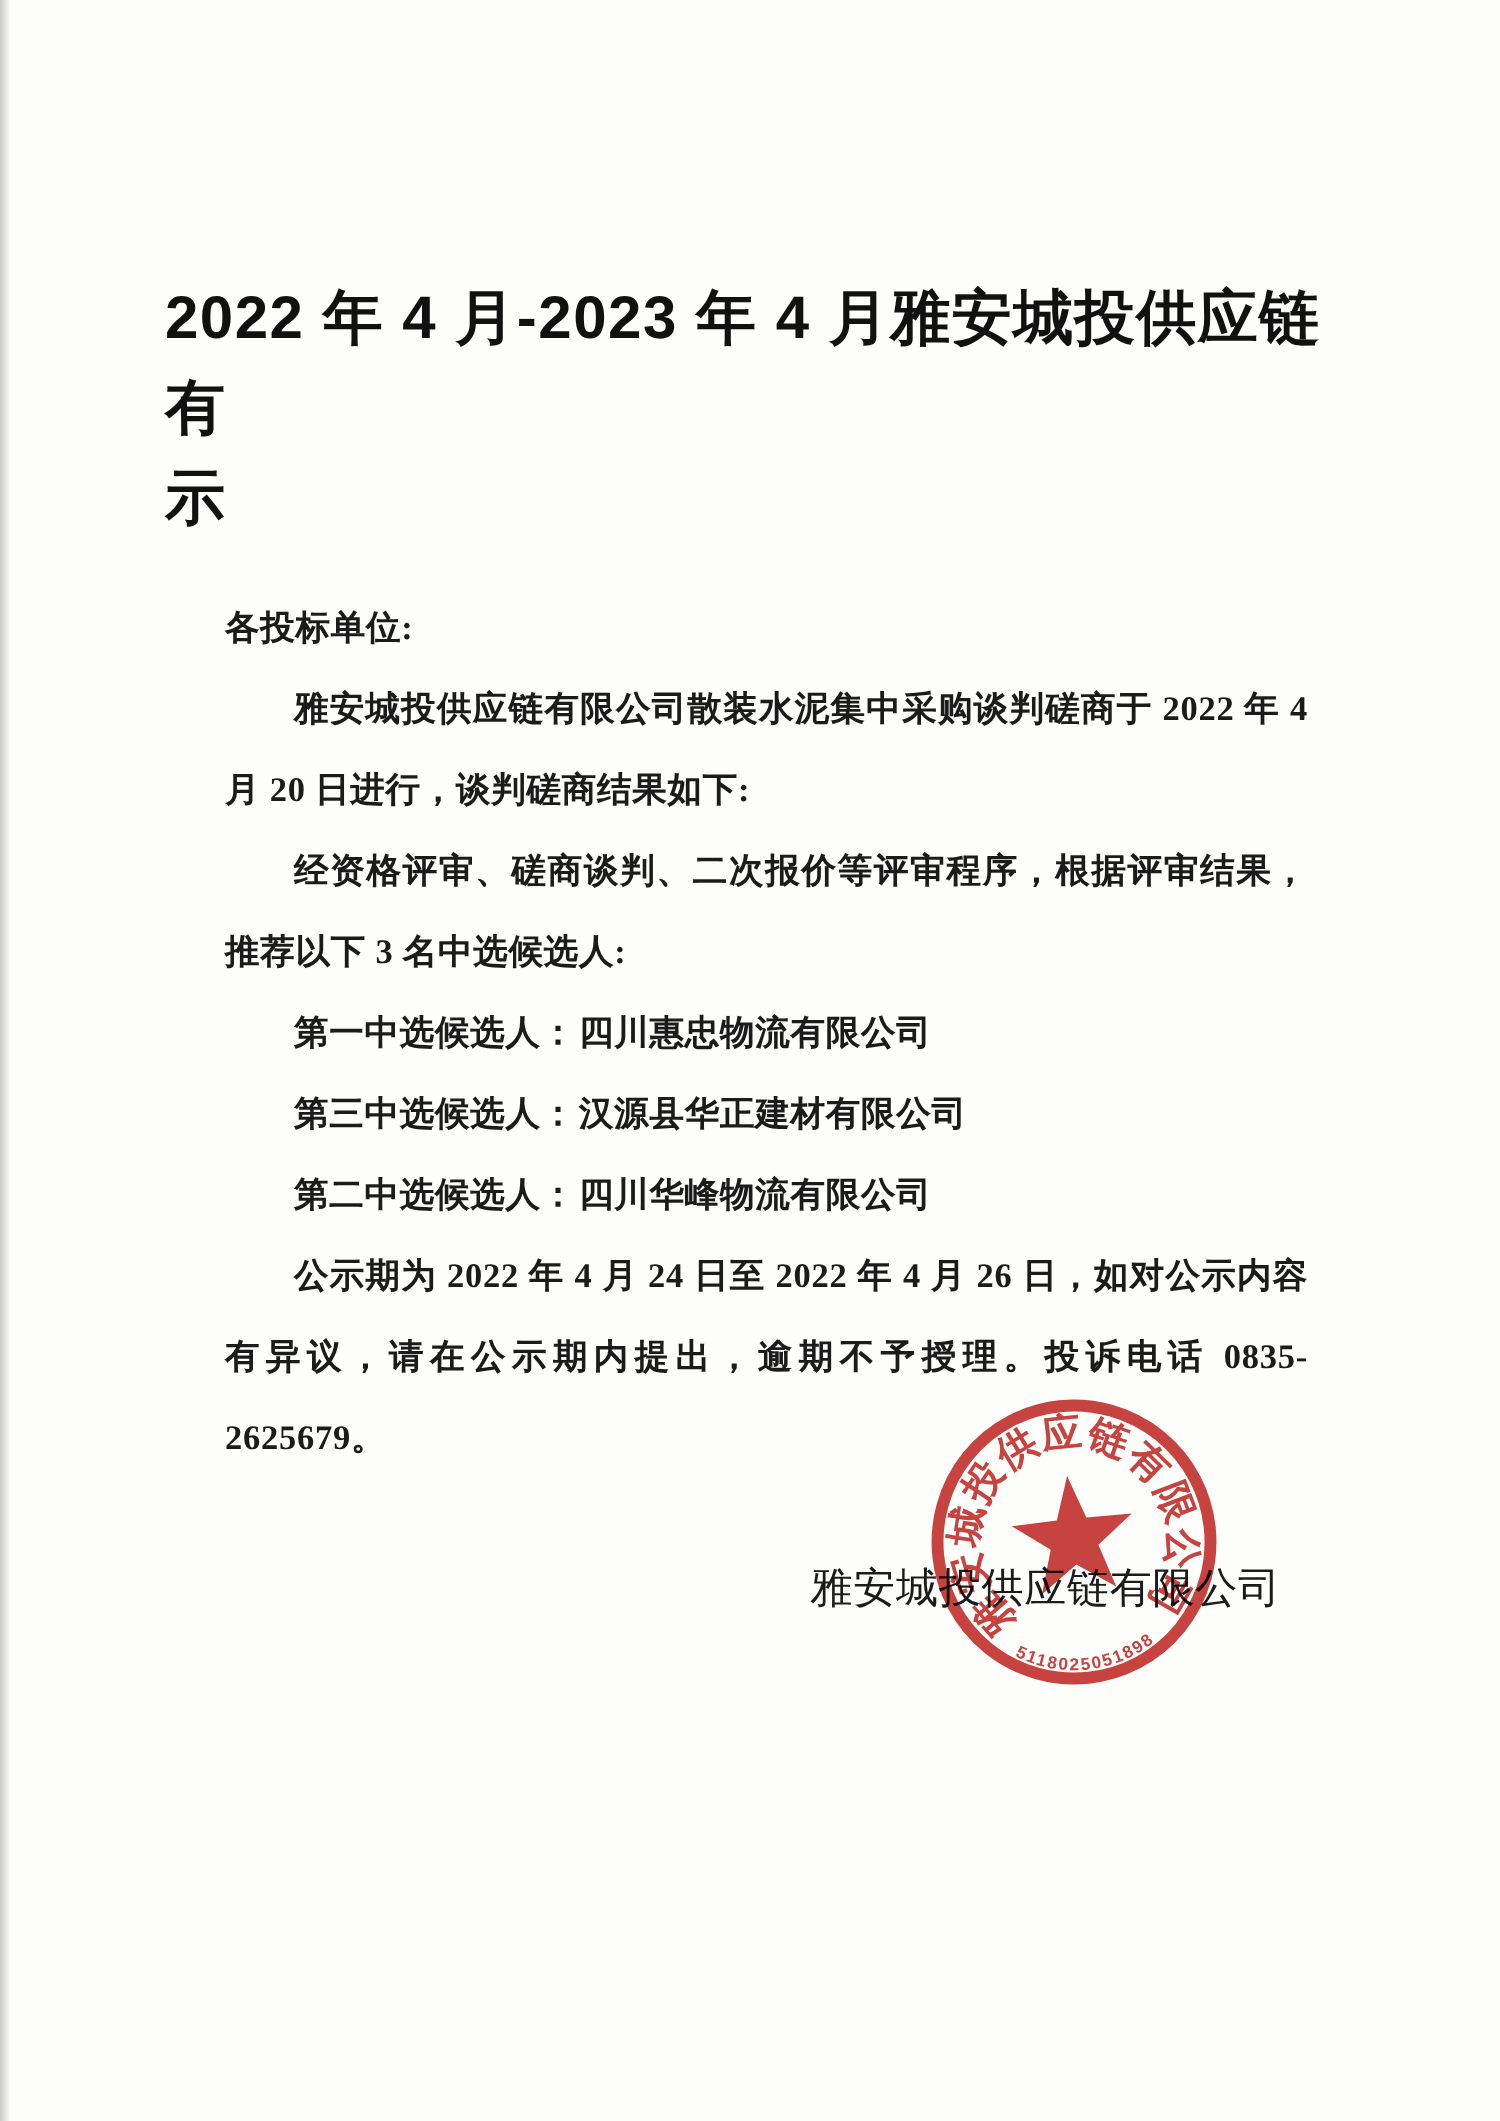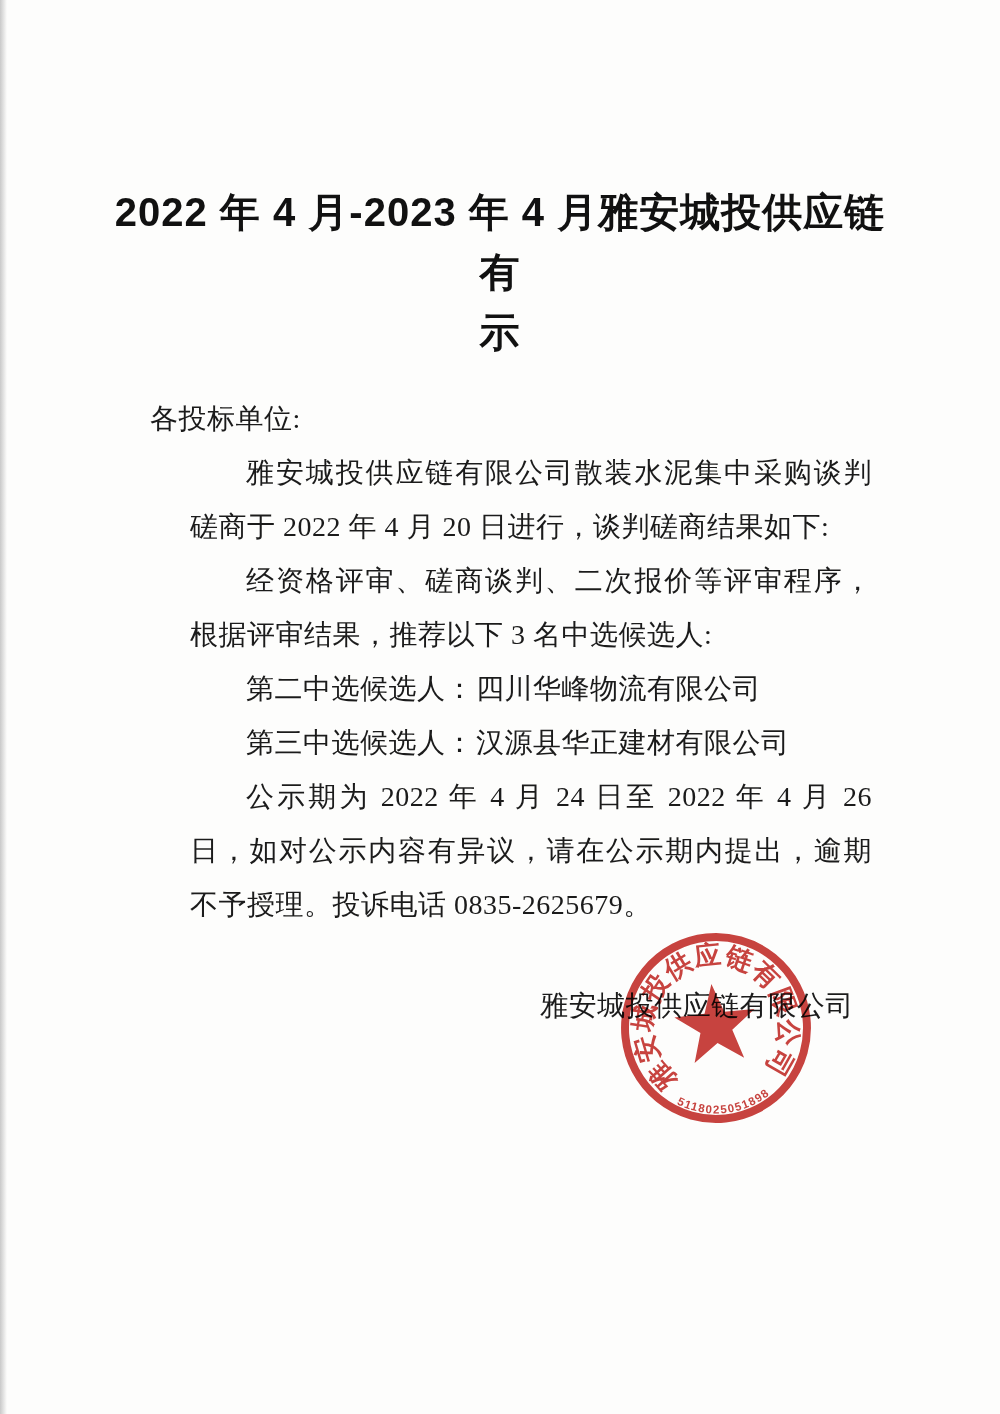--- a/index.html
+++ b/index.html
@@ -18,38 +18,38 @@
   }
   .edge-shadow {
     position: absolute;
     left: 0; top: 0; bottom: 0;
     width: 7px;
     background: linear-gradient(to right, #c9c9c9, rgba(250,250,250,0));
   }
   .title {
     margin: 182px auto 0 auto;
     width: 780px;
-    text-align: center;
     font-family: "Liberation Sans", "DejaVu Sans", sans-serif;
     font-weight: 700;
     font-size: 40px;
     line-height: 60px;
     letter-spacing: 1px;
     color: #111111;
   }
   .title .tline { display: block; }
   .body-text {
     margin: 30px 128px 0 150px;
-    font-size: 28px;
+    font-size: 23px;
     line-height: 54px;
     letter-spacing: 0.5px;
     text-align: justify;
+    font-weight: bold;
   }
   .body-text p { margin: 0; }
-  .para.indent { text-indent: 2em; margin-left: 40px; }
+  .para.indent { text-indent: 2em; }
   .candidate-company { margin-left: 2px; }
   .signature {
     margin: 46px 118px 0 auto;
     width: 370px;
     text-align: center;
     font-size: 28px;
     line-height: 56px;
     letter-spacing: 0.5px;
   }
   .seal {
@@ -86,22 +86,23 @@
 
   <h1 class="title">
     <span class="tline">2022 年 4 月-2023 年 4 月雅安城投供应链有</span>
     <span class="tline">示</span>
   </h1>
 
   <div class="body-text">
     <p class="para">各投标单位:</p>
     <p class="para indent">雅安城投供应链有限公司散装水泥集中采购谈判磋商于 2022 年 4 月 20 日进行，谈判磋商结果如下:</p>
     <p class="para indent">经资格评审、磋商谈判、二次报价等评审程序，根据评审结果，推荐以下 3 名中选候选人:</p>
+    <p class="para indent"><span>第一中选候选人：</span><span class="candidate-company">四川惠忠物流有限公司</span></p>
+    <p class="para indent"><span>第三中选候选人：</span><span class="candidate-company">汉源县华正建材有限公司</span></p>
     <p class="para indent"><span>第二中选候选人：</span><span class="candidate-company">四川华峰物流有限公司</span></p>
-    <p class="para indent"><span>第三中选候选人：</span><span class="candidate-company">汉源县华正建材有限公司</span></p>
     <p class="para indent">公示期为 2022 年 4 月 24 日至 2022 年 4 月 26 日，如对公示内容有异议，请在公示期内提出，逾期不予授理。投诉电话 0835-2625679。</p>
   </div>
 
   <div class="signature">
     <div>雅安城投供应链有限公司</div>
   </div>
 
   <div class="seal">
     <svg viewBox="0 0 240 240" xmlns="http://www.w3.org/2000/svg">
       <defs>

